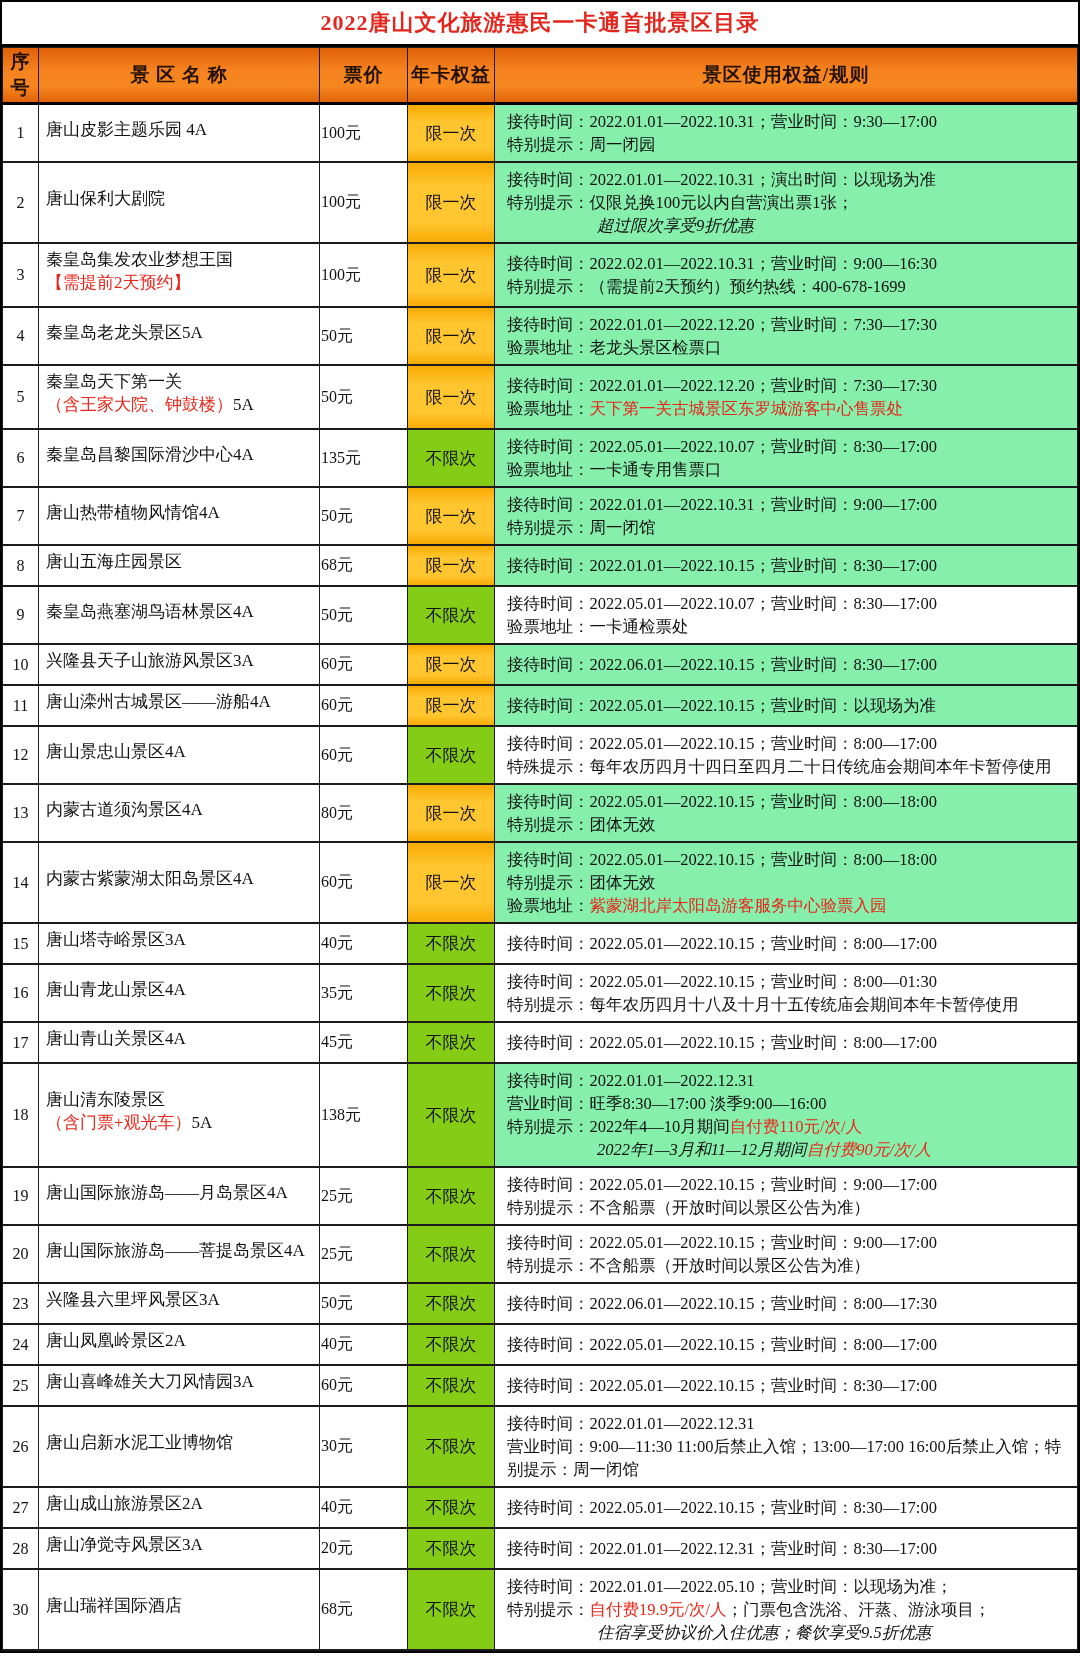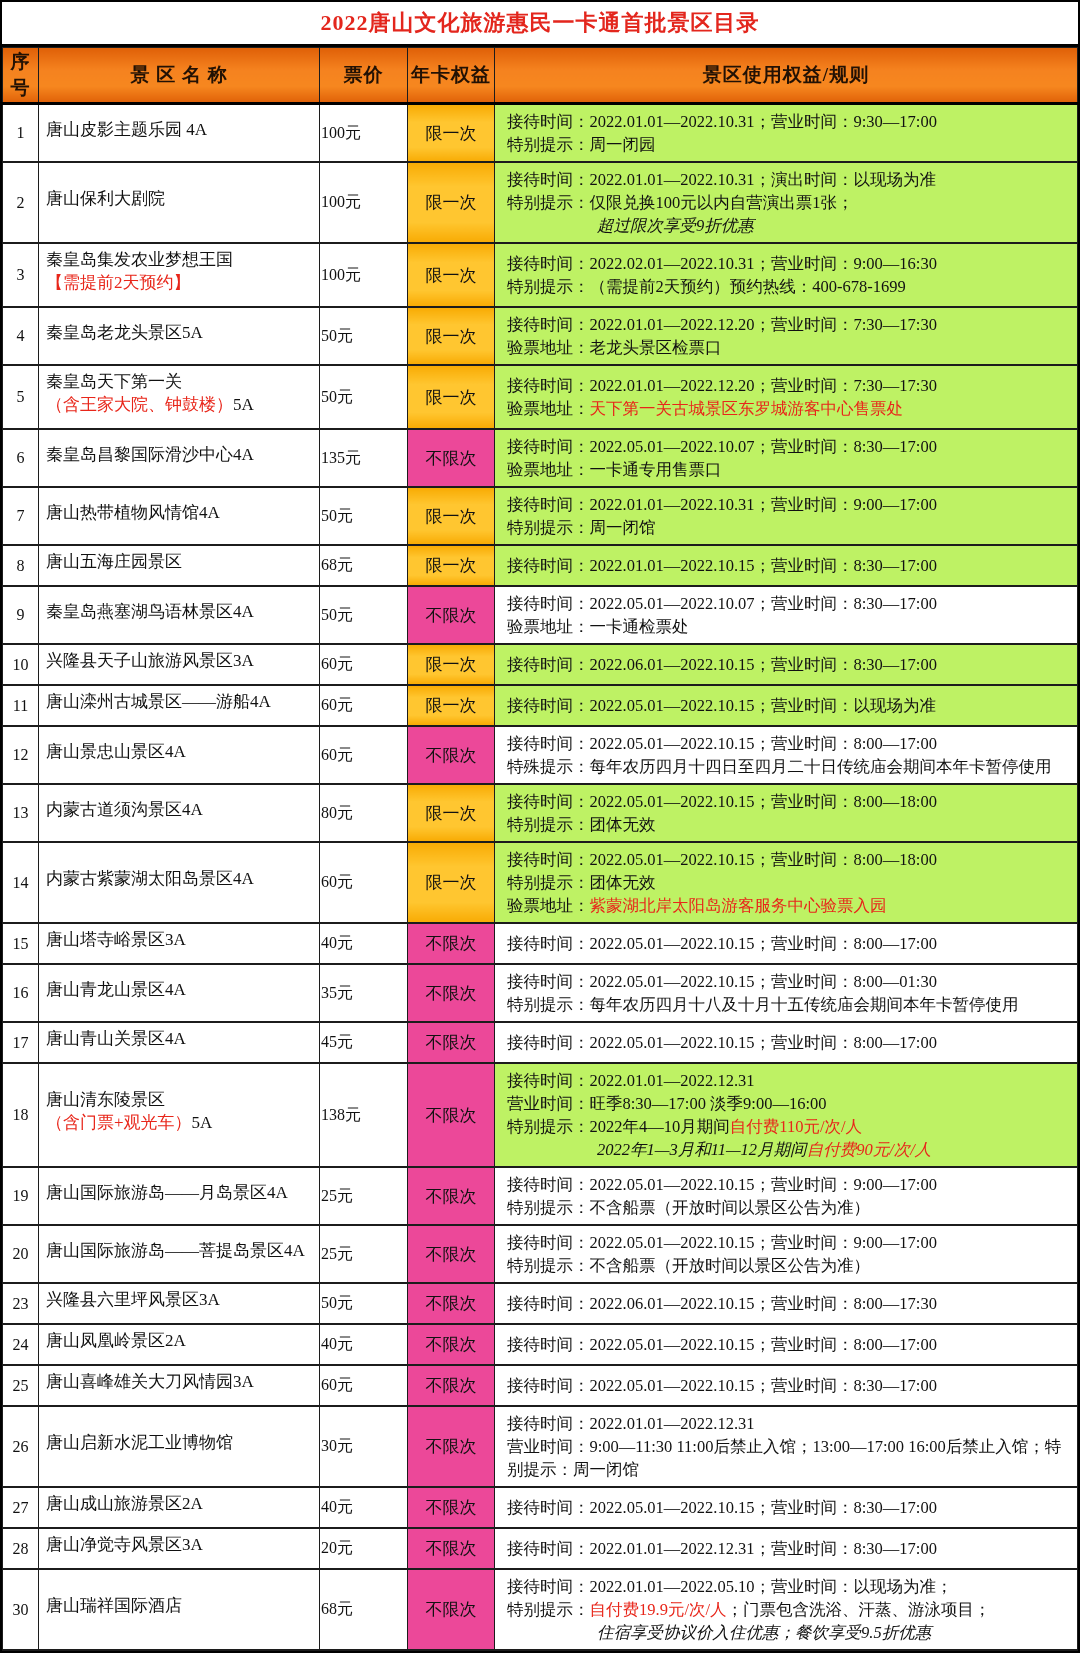--- a/index.html
+++ b/index.html
@@ -14,24 +14,24 @@
   th,td{border:1px solid #1c1c1c;}
   thead th{
     background:linear-gradient(180deg,#e06108 0%,#f5821f 40%,#f6871f 70%,#e06108 100%);
     color:#221104;font-size:19px;font-weight:bold;height:48px;
     border-bottom:3px solid #000;letter-spacing:1px;
   }
   tbody tr td{border-bottom-width:2px;}
   .c-no{text-align:center;font-size:16px;padding:2px 0;}
   .c-name{padding:4px 4px 12px 7px;font-size:17px;line-height:23px;vertical-align:middle;}
   .c-price{text-align:left;font-size:16px;}
-  .c-benefit{text-align:center;font-size:17px;background:#ec4899;}
+  .c-benefit{text-align:center;font-size:17px;background:#84cc16;}
   .c-benefit.limited{background:linear-gradient(180deg,#f8ab04 0%,#ffc630 30%,#ffc630 75%,#f8ab04 100%);}
   .c-rules{padding:5px 8px 5px 12px;font-size:16.5px;line-height:23px;vertical-align:middle;background:#ffffff;}
-  .c-rules.hl{background:#bef264;}
+  .c-rules.hl{background:#86efac;}
   .red{color:#e8261a;}
   .indent{padding-left:90px;font-style:italic;}
 </style>
 </head>
 <body>
 
 <div class="page">
   <div class="title">2022唐山文化旅游惠民一卡通首批景区目录</div>
   <table>
     <colgroup>

